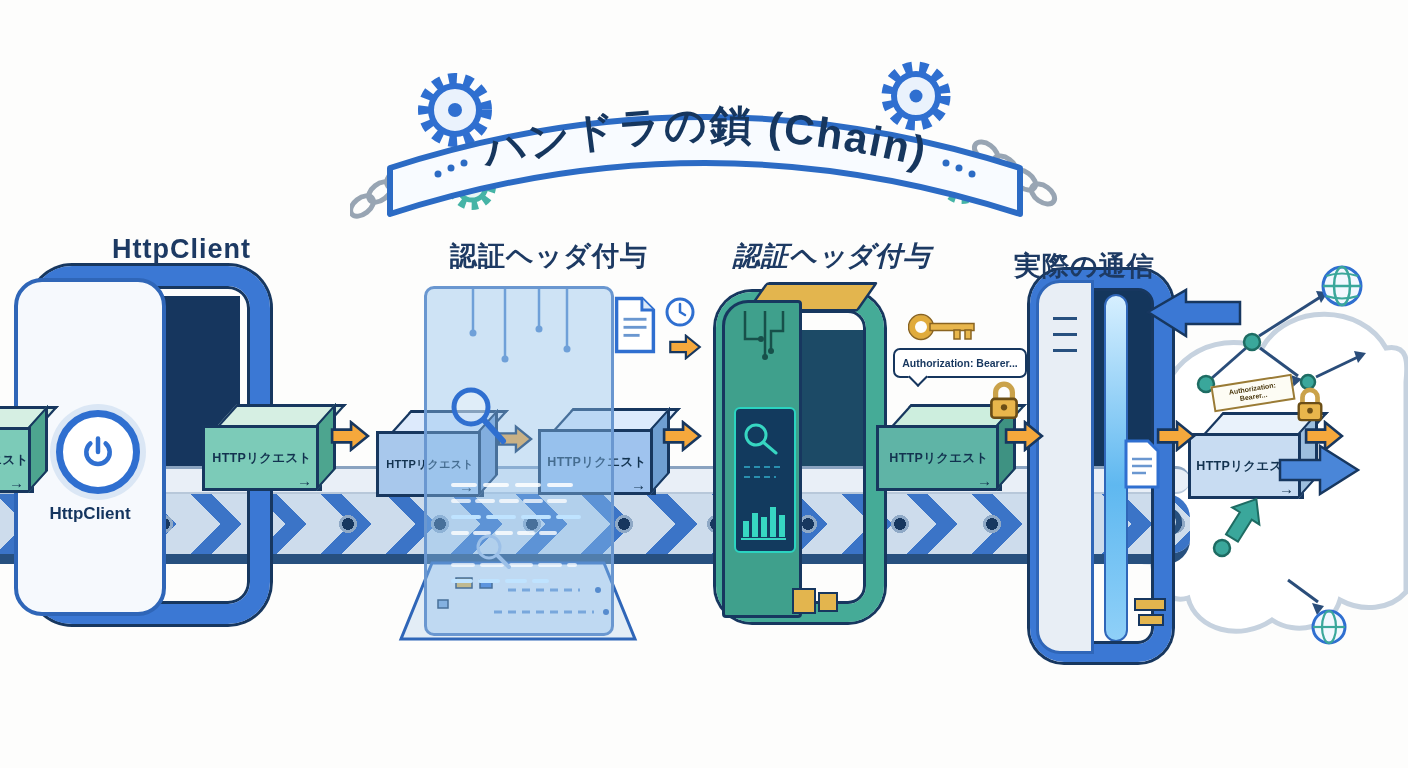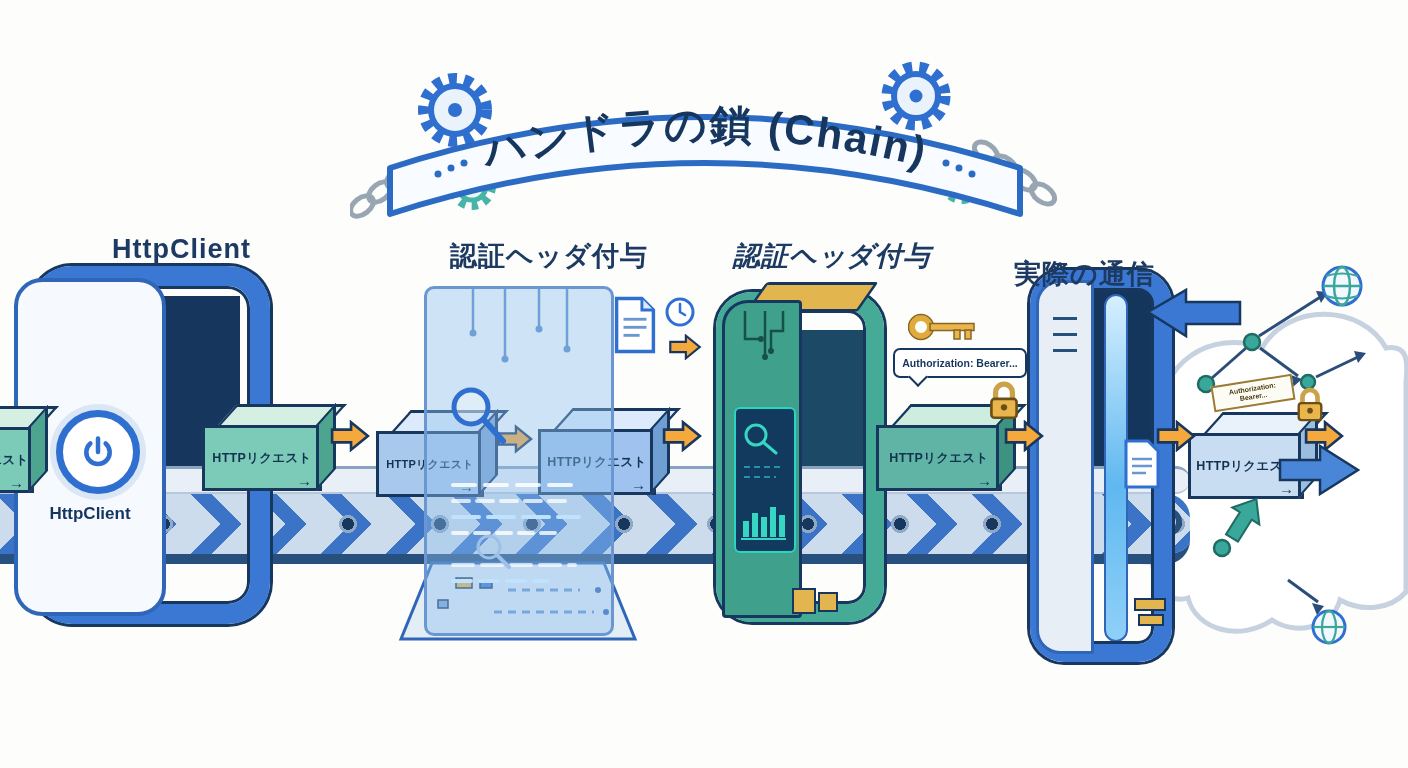--- a/index.html
+++ b/index.html
@@ -130,21 +130,21 @@
         <circle cx="114" cy="123" r="3.5"></circle>
       <circle cx="596" cy="123" r="3.5"></circle>
         <circle cx="609" cy="128" r="3.5"></circle>
         <circle cx="622" cy="134" r="3.5"></circle>
     </g>
   </svg>
 
   <div class="heading" style="left:112px;top:234px;">HttpClient</div>
   <div class="heading" style="left:450px;top:238px;">認証ヘッダ付与</div>
   <div class="heading" style="left:733px;top:238px;font-style:italic;">認証ヘッダ付与</div>
-  <div class="heading" style="left:1014px;top:256px;">実際の通信</div>
+  <div class="heading" style="left:1014px;top:248px;">実際の通信</div>
 
   <div class="abs z3 arch-frame" style="left:30px;top:266px;width:240px;height:358px;"></div>
   <div class="abs z3 face" style="left:14px;top:278px;width:152px;height:338px;">
     <div class="power-ring">
       <svg width="36" height="36" viewBox="0 0 40 40">
         <path d="M20 5 v15" stroke="#2f6fd0" stroke-width="5" stroke-linecap="round" fill="none"></path>
         <path d="M11.5 10.5 a13 13 0 1 0 17 0" stroke="#2f6fd0" stroke-width="5" stroke-linecap="round" fill="none"></path>
       </svg>
     </div>
     <div class="client-name">HttpClient</div>

